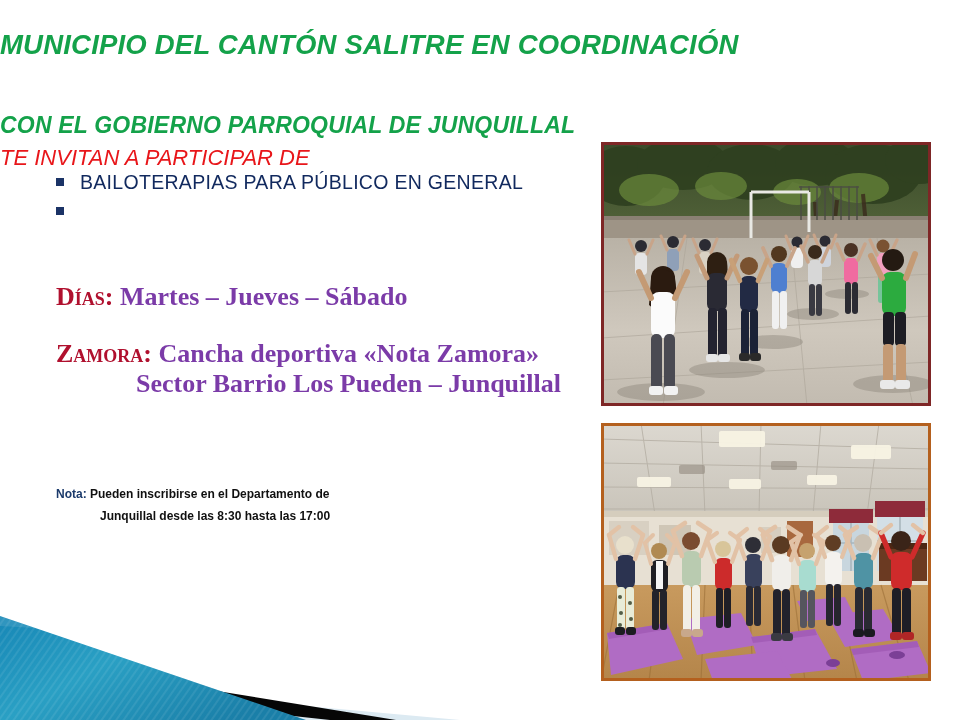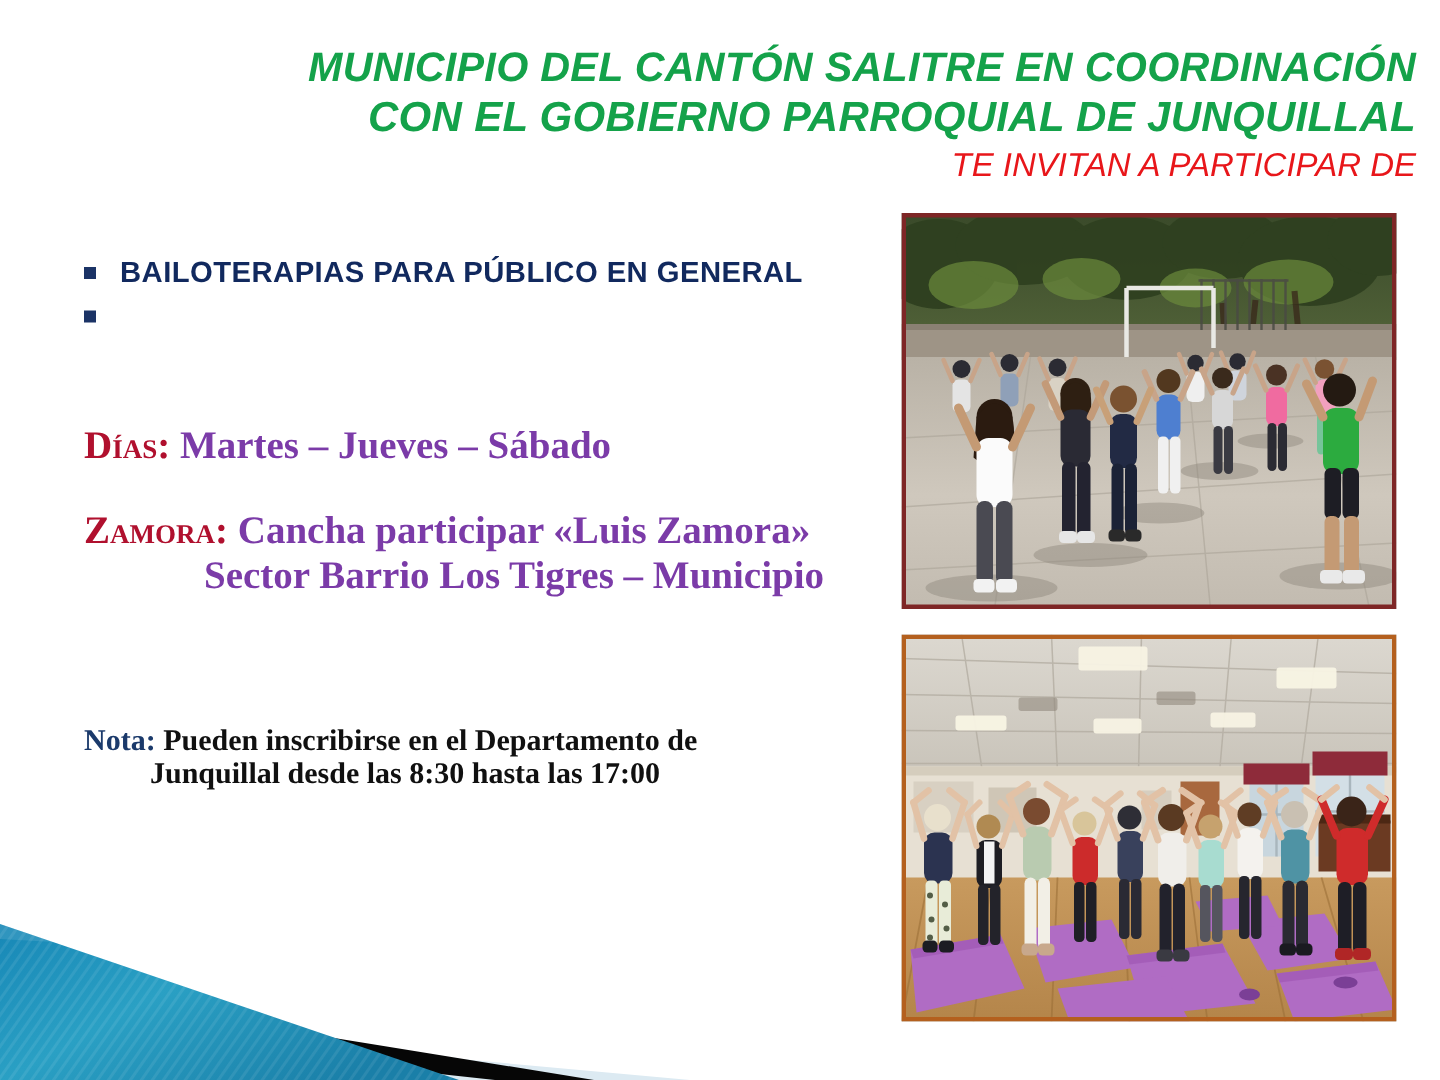--- a/index.html
+++ b/index.html
@@ -17,36 +17,36 @@
     font-family: "Liberation Sans", sans-serif;
     -webkit-font-smoothing: antialiased;
   }
 
   
   .title-block {
     position: absolute;
     left: 0;
     top: 28px;
     width: 944px;
-    text-align: right;
+    text-align: left;
   }
   .title-line {
     font-family: "Liberation Sans", sans-serif;
     font-weight: bold;
     font-style: italic;
     font-size: 27px;
     line-height: 33px;
     letter-spacing: 0.2px;
     color: #14A24A;
     white-space: nowrap;
     font-variant: small-caps;
     text-transform: uppercase;
   }
   .title-line.l1 { font-size: 27.5px; }
-  .title-line.l2 { font-size: 28px; }
+  .title-line.l2 { font-size: 23px; margin-top: 48px; }
   .subtitle-line {
     margin-top: 3px;
     font-family: "Liberation Sans", sans-serif;
     font-weight: normal;
     font-style: italic;
     font-size: 22px;
     line-height: 26px;
     color: #E8161A;
     font-variant: small-caps;
     text-transform: uppercase;
@@ -68,21 +68,21 @@
   }
   .bullet-mark {
     width: 8px;
     height: 8px;
     background: #1B3366;
     margin-right: 16px;
     flex: 0 0 auto;
   }
   .bullet-text {
     font-family: "Liberation Sans", sans-serif;
-    font-weight: bold;
+    font-weight: normal;
     font-size: 19.5px;
     letter-spacing: 0.3px;
     color: #11295E;
     white-space: nowrap;
     text-transform: uppercase;
     font-variant: small-caps;
   }
 
   
   .details {
@@ -112,23 +112,23 @@
   .detail-line.indent { padding-left: 80px; }
 
   
   .nota {
     position: absolute;
     left: 56px;
     top: 483px;
     width: 480px;
   }
   .nota-line {
-    font-family: Liberation Serif, serif;
+    font-family: Liberation Sans, sans-serif;
     font-weight: bold;
-    font-size: 20px;
+    font-size: 12px;
     line-height: 22px;
     color: #101010;
     white-space: nowrap;
   }
   .nota-key {
     color: #1B3A6B;
     font-weight: bold;
   }
   .nota-line.indent { padding-left: 44px; }
 
@@ -198,24 +198,24 @@
 
     <div class="detail-line">
       <span class="detail-key">Días:</span>
       <span class="detail-val">Martes – Jueves – Sábado</span>
     </div>
 
     <div class="detail-spacer"></div>
 
     <div class="detail-line">
       <span class="detail-key">Zamora:</span>
-      <span class="detail-val">Cancha participar «Luis Zamora»</span>
+      <span class="detail-val">Cancha deportiva «Nota Zamora»</span>
     </div>
     <div class="detail-line indent">
-      <span class="detail-val">Sector Barrio Los Tigres – Municipio</span>
+      <span class="detail-val">Sector Barrio Los Pueden – Junquillal</span>
     </div>
   </div>
 
   <div class="nota">
     <div class="nota-line">
       <span class="nota-key">Nota:</span>
       <span>Pueden inscribirse en el Departamento de</span>
     </div>
     <div class="nota-line indent">Junquillal desde las 8:30 hasta las 17:00</div>
   </div>

